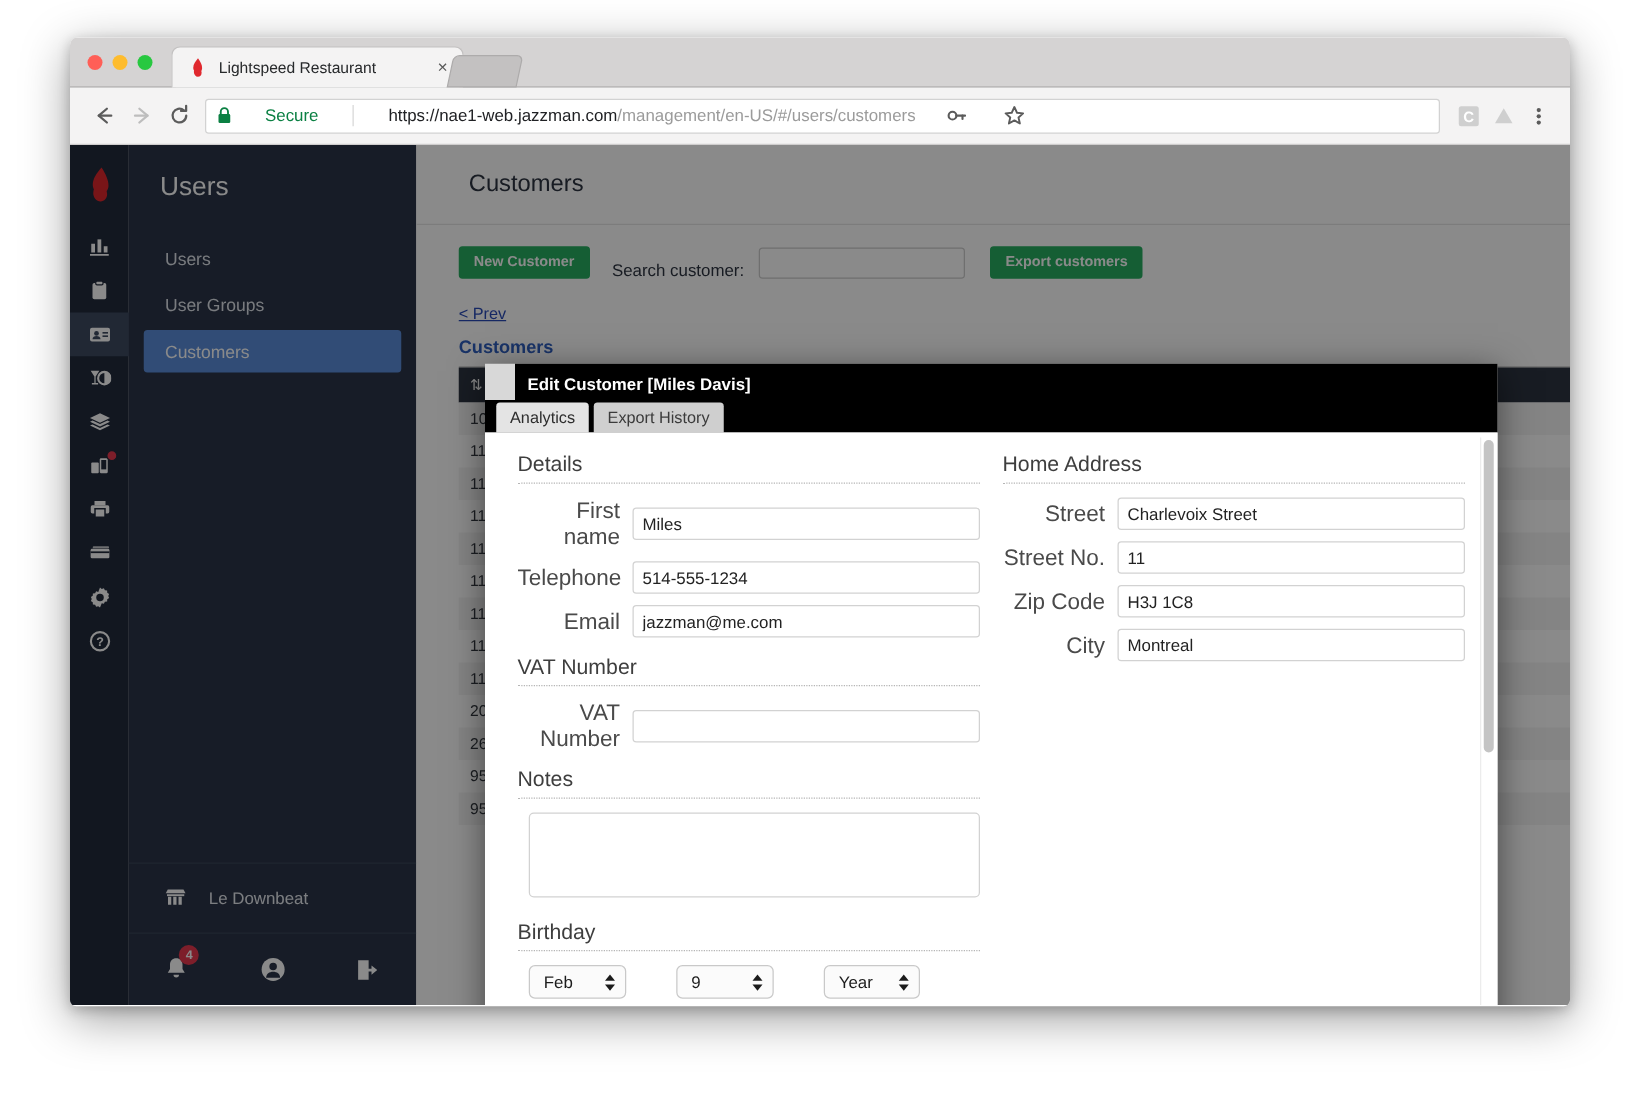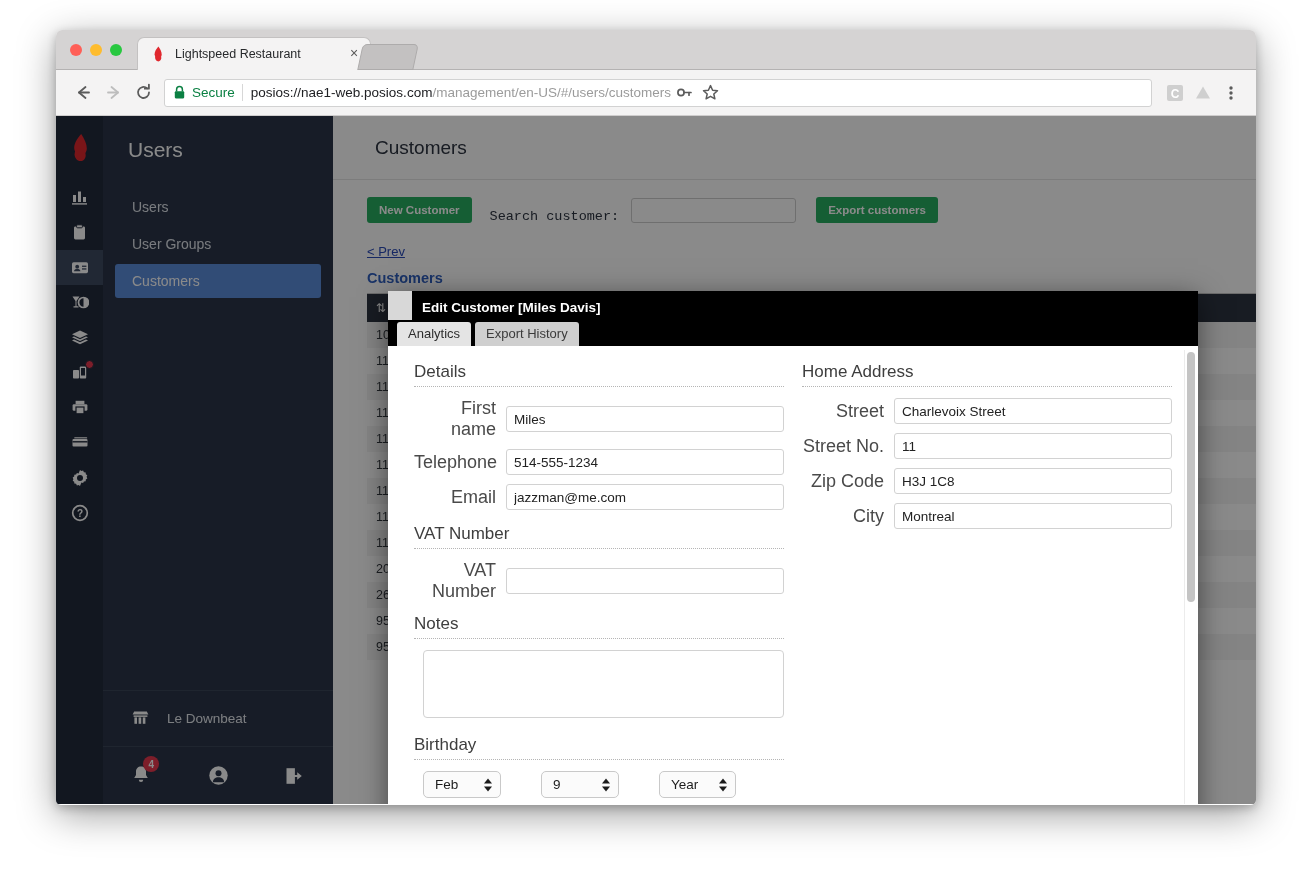--- a/index.html
+++ b/index.html
@@ -82,20 +82,21 @@
     color: #5b5b5b;
   }
   .nav-btn.disabled { color: #bdbdbd; }
   #omnibox {
     flex: 1; height: 28px; margin: 0 8px 0 6px;
     background: #ffffff;
     border: 1px solid #d2d2d2; border-radius: 3px;
     display: flex; align-items: center;
     padding: 0 8px;
     font-size: 13.5px;
+    gap: 20px;
   }
   .lock-icon { width: 13px; height: 15px; flex: 0 0 13px; margin-right: 6px; }
   #secure-label { color: #0b8043; font-size: 13.5px; margin-right: 7px; }
   .omni-sep {
     width: 1px; height: 17px; background: #d7d7d7; margin-right: 8px; flex: 0 0 1px;
   }
   #url-text { color: #9b9b9b; white-space: nowrap; }
   #url-text .host { color: #202124; }
   .omni-icon { width: 26px; flex: 0 0 26px; display: flex; align-items: center; justify-content: center; color: #5b5b5b; }
   .ext-icon { width: 26px; flex: 0 0 26px; display: flex; align-items: center; justify-content: center; margin-left: 2px; }
@@ -181,21 +182,21 @@
 
   #toolbar-row {
     display: flex; align-items: center; height: 28px; margin-bottom: 18px;
   }
   .app-btn {
     background: #27ae60; color: #ffffff;
     border: none; border-radius: 3px;
     font-size: 11.5px; font-weight: bold;
     padding: 7px 12px; font-family: "Liberation Sans", sans-serif;
   }
-  #search-label { font-size: 13.5px; color: #2d3441; margin: 12px 12px 0 18px; font-family: Liberation Mono, monospace; }
+  #search-label { font-size: 13.5px; color: #2d3441; margin: 12px 12px 0 18px; }
   #search-input {
     width: 165px; height: 25px;
     border: 1px solid #cdcdcd; border-radius: 3px;
     background: #ffffff;
     font-family: "Liberation Sans", sans-serif; font-size: 13px;
     padding: 0 6px;
   }
   #export-btn { margin-left: 20px; }
 
   #pager-row { margin-bottom: 10px; }
@@ -370,21 +371,21 @@
 
       <div id="omnibox">
         <span class="lock-icon">
           <svg width="13" height="15" viewBox="0 0 13 15">
             <path d="M3.6 6.4 V4.4 a2.9 2.9 0 0 1 5.8 0 V6.4" fill="none" stroke="#0b8043" stroke-width="1.5"></path>
             <rect x="1.8" y="6.2" width="9.4" height="7.2" rx="1.1" fill="#0b8043"></rect>
           </svg>
         </span>
         <span id="secure-label">Secure</span>
         <span class="omni-sep"></span>
-        <span id="url-text"><span class="host">posios://nae1-web.posios.com</span><span>/management/en-US/#/users/customers</span></span>
+        <span id="url-text"><span class="host">https://nae1-web.jazzman.com</span><span>/management/en-US/#/users/customers</span></span>
         <span class="omni-icon">
           <svg width="17" height="17" viewBox="0 0 17 17">
             <circle cx="5" cy="8.5" r="3.1" fill="none" stroke="#5b5b5b" stroke-width="1.7"></circle>
             <line x1="8" y1="8.5" x2="15" y2="8.5" stroke="#5b5b5b" stroke-width="1.7" stroke-linecap="round"></line>
             <line x1="13" y1="8.5" x2="13" y2="11.2" stroke="#5b5b5b" stroke-width="1.7" stroke-linecap="round"></line>
           </svg>
         </span>
         <span class="omni-icon">
           <svg width="17" height="17" viewBox="0 0 17 17">
             <path d="M8.5 1.6 L10.6 6.2 L15.5 6.7 L11.8 10.0 L12.9 14.8 L8.5 12.3 L4.1 14.8 L5.2 10.0 L1.5 6.7 L6.4 6.2 Z" fill="none" stroke="#5b5b5b" stroke-width="1.5" stroke-linejoin="round"></path>

